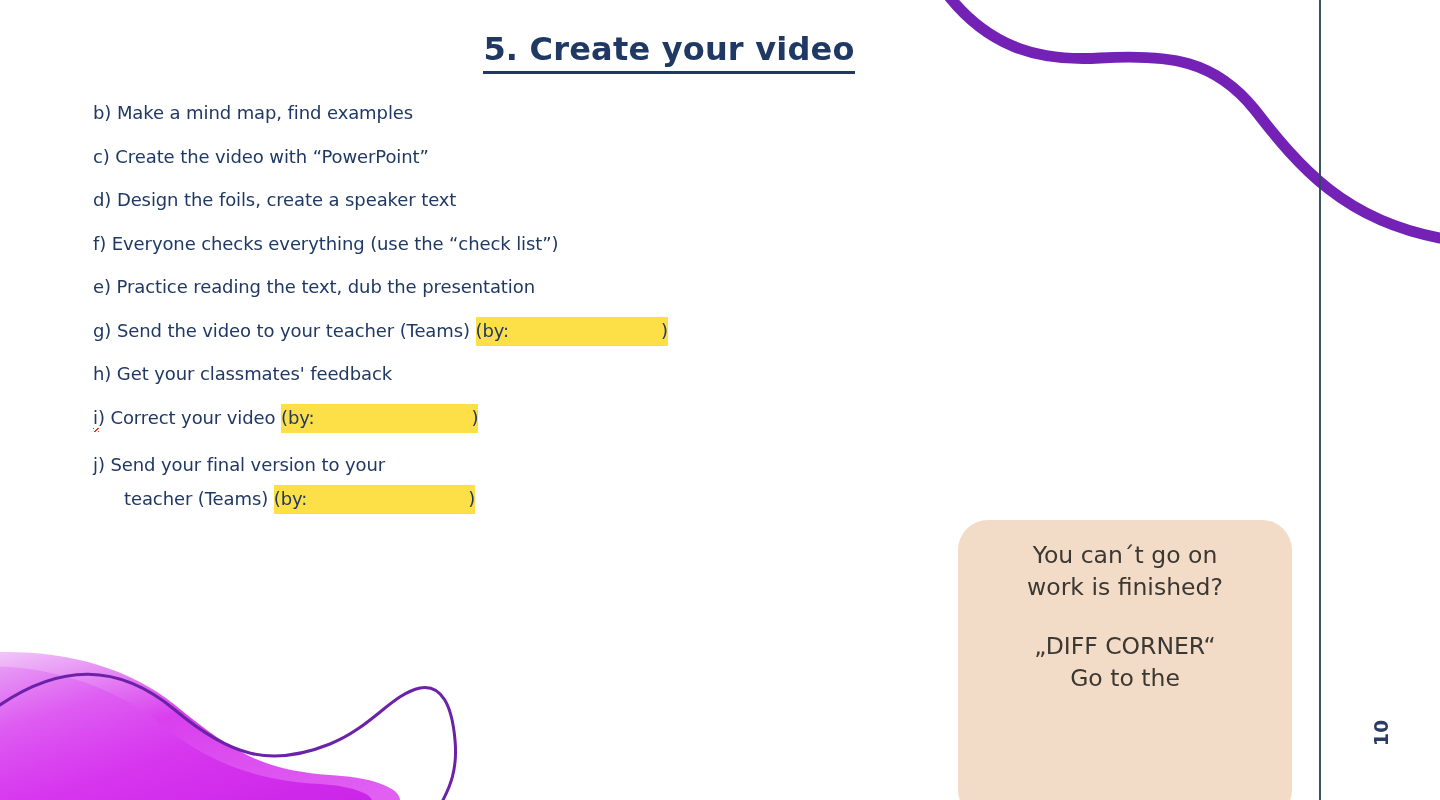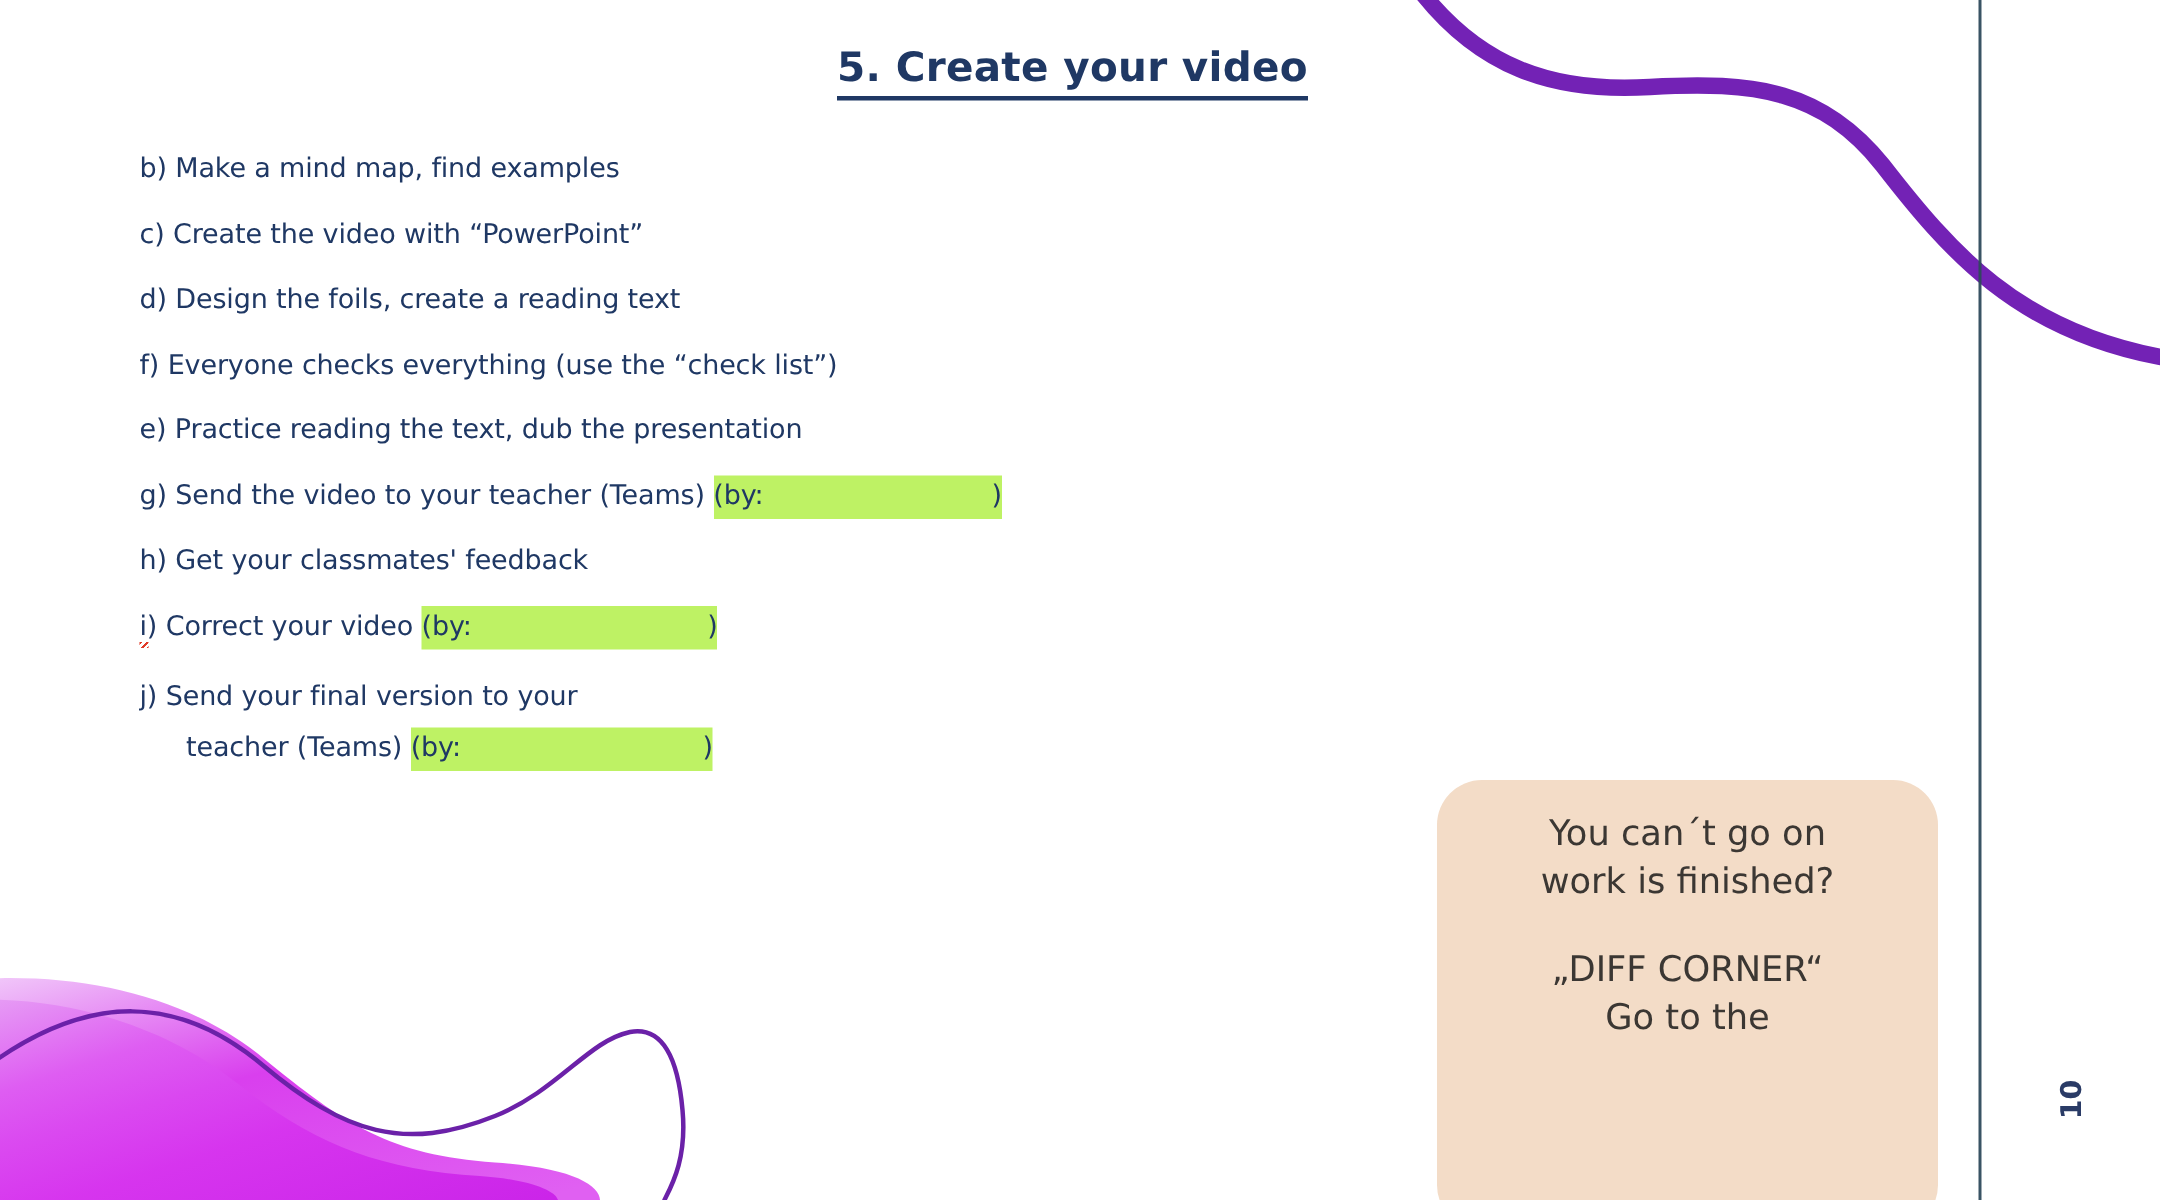--- a/index.html
+++ b/index.html
@@ -52,25 +52,24 @@
     letter-spacing: 0px;
   }
 
   
   .title {
     position: absolute;
     left: 0;
     top: 30px;
     width: 1338px;
     text-align: center;
-    font-size: 27px;
+    font-size: 32px;
     font-weight: 700;
     color: #1f3864;
     letter-spacing: 0.2px;
-    margin-left: 46px;
   }
   .title-inner {
     display: inline-block;
     border-bottom: 3px solid #1f3864;
     padding-bottom: 3px;
   }
 
   
   .list {
     position: absolute;
@@ -111,21 +110,21 @@
     bottom: -5px;
     height: 4px;
     background:
       repeating-linear-gradient(135deg,
         #e03a28 0px, #e03a28 1.4px,
         transparent 1.4px, transparent 3.1px);
   }
 
   
   .hl {
-    background: #bef264;
+    background: #fde047;
     padding: 3px 0 5px 0;
     box-decoration-break: clone;
     text-align: center;
     -webkit-box-decoration-break: clone;
   }
   .hl-gap {
     display: inline-block;
   }
   .gap-g { width: 152px; }
   .gap-i { width: 157px; }
@@ -211,21 +210,21 @@
       <span>Make a mind map, find examples</span>
     </div>
 
     <div class="list-item">
       <span>c)</span>
       <span>Create the video with “PowerPoint”</span>
     </div>
 
     <div class="list-item">
       <span>d)</span>
-      <span>Design the foils, create a reading text</span>
+      <span>Design the foils, create a speaker text</span>
     </div>
 
     <div class="list-item">
       <span>f)</span>
       <span>Everyone checks everything (use the “check list”)</span>
     </div>
 
     <div class="list-item">
       <span>e)</span>
       <span>Practice reading the text, dub the presentation</span>

